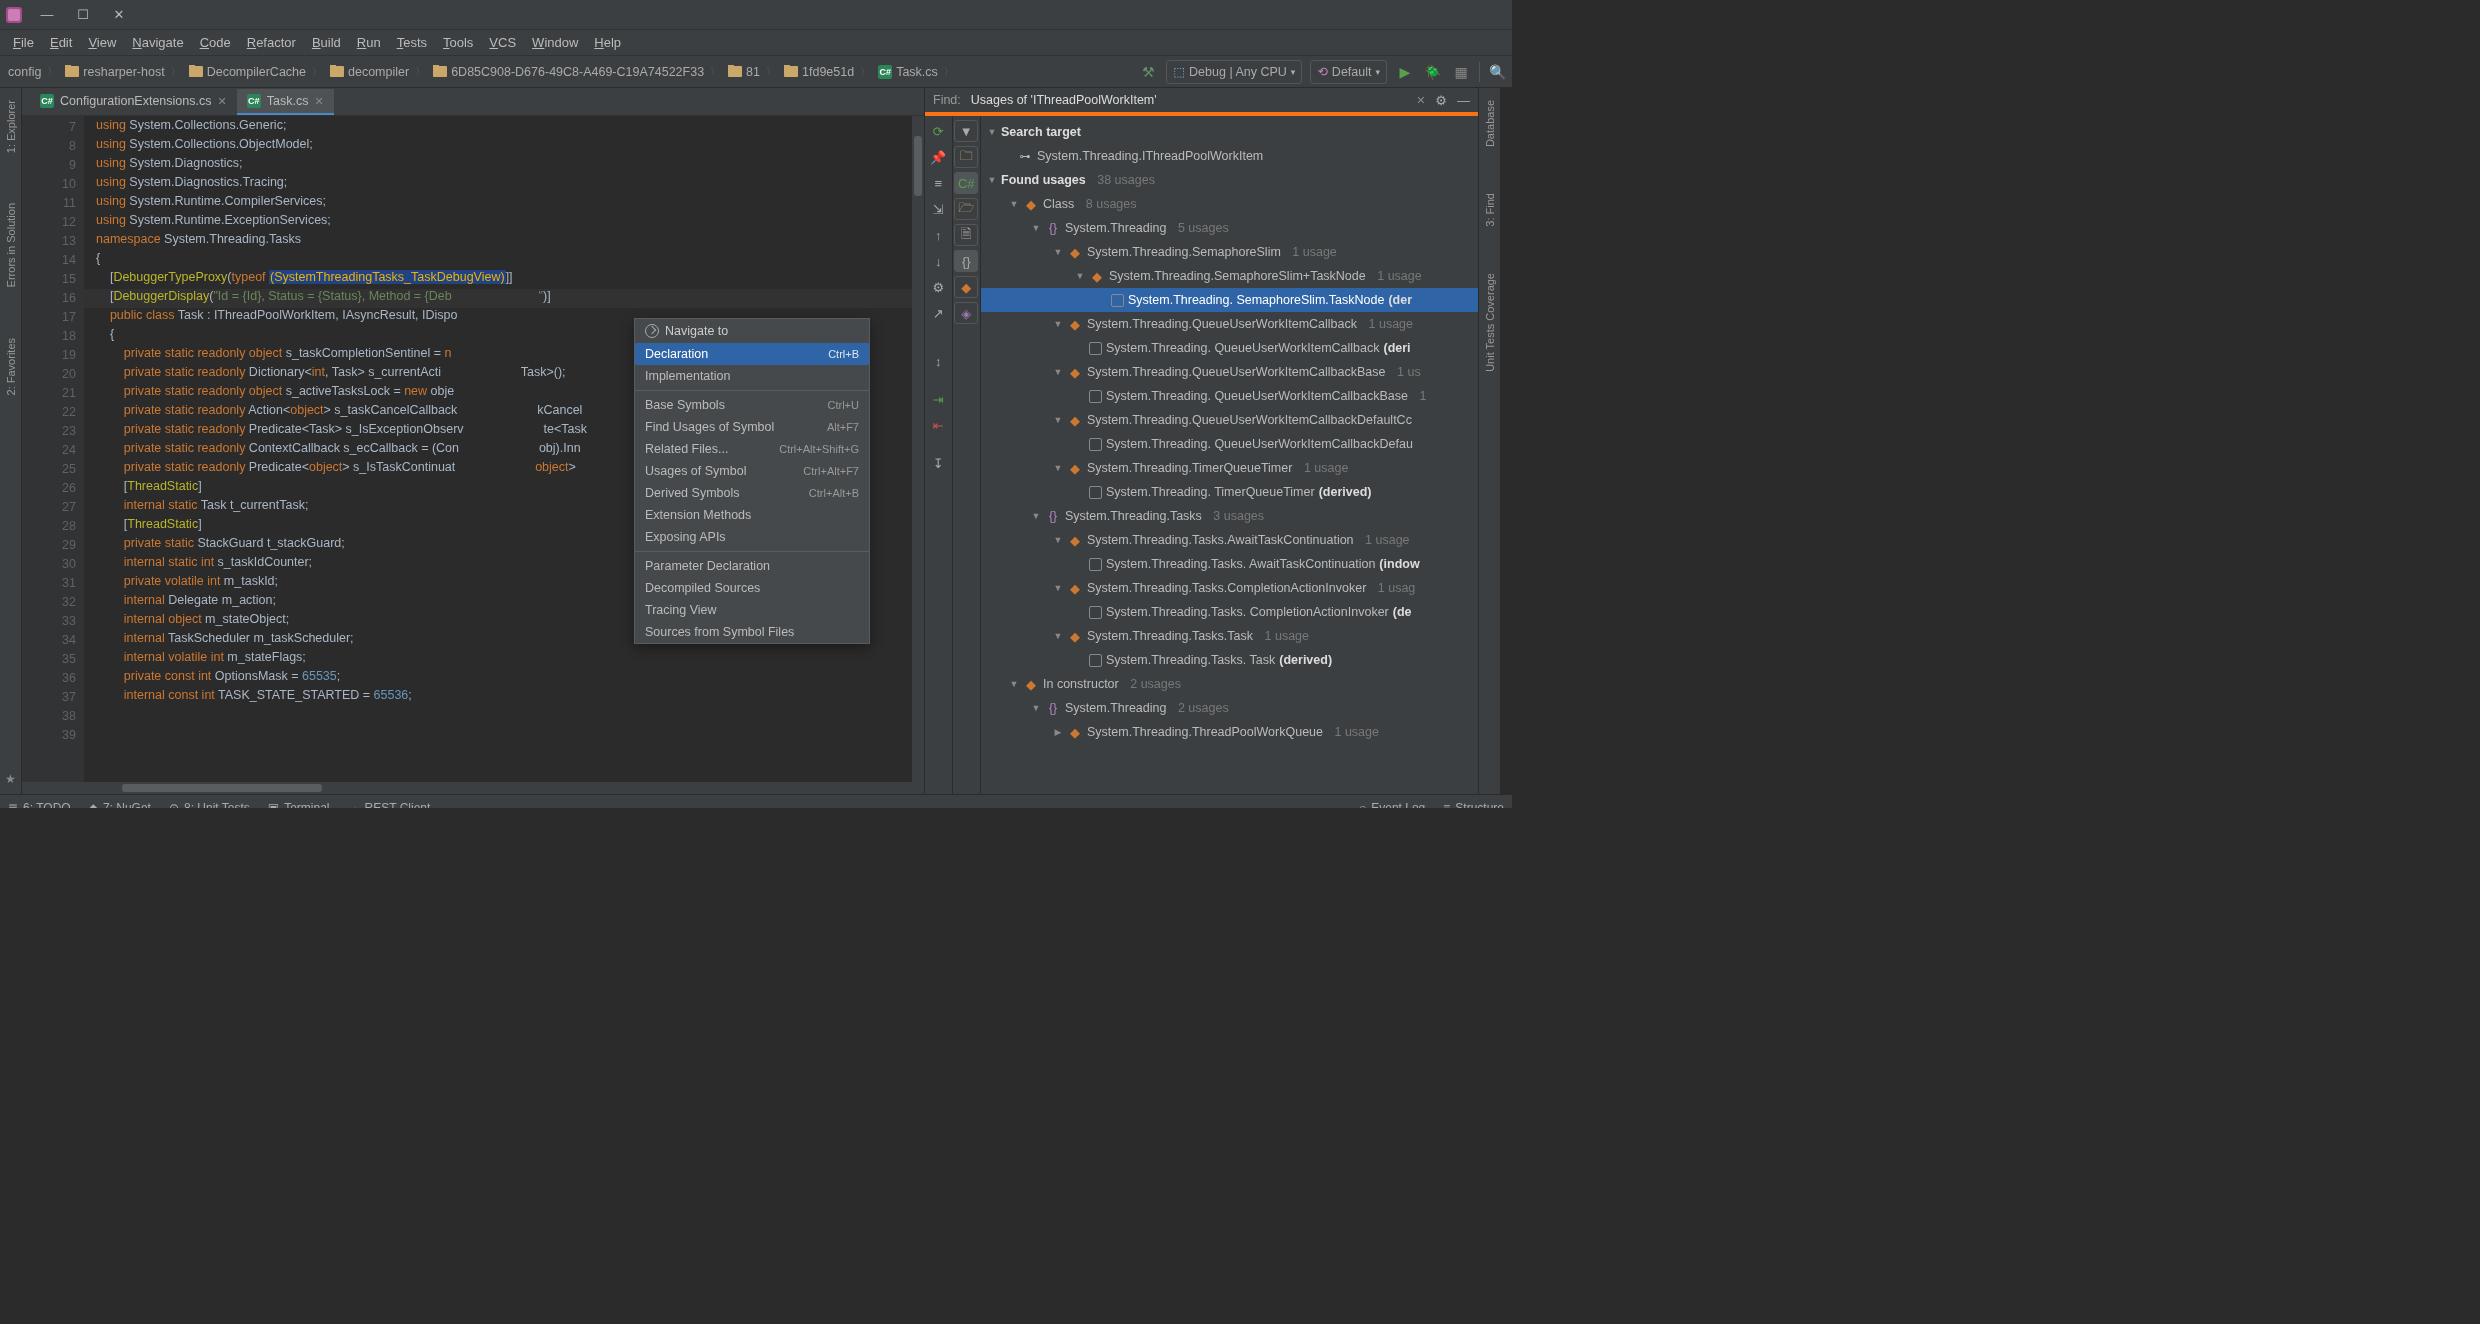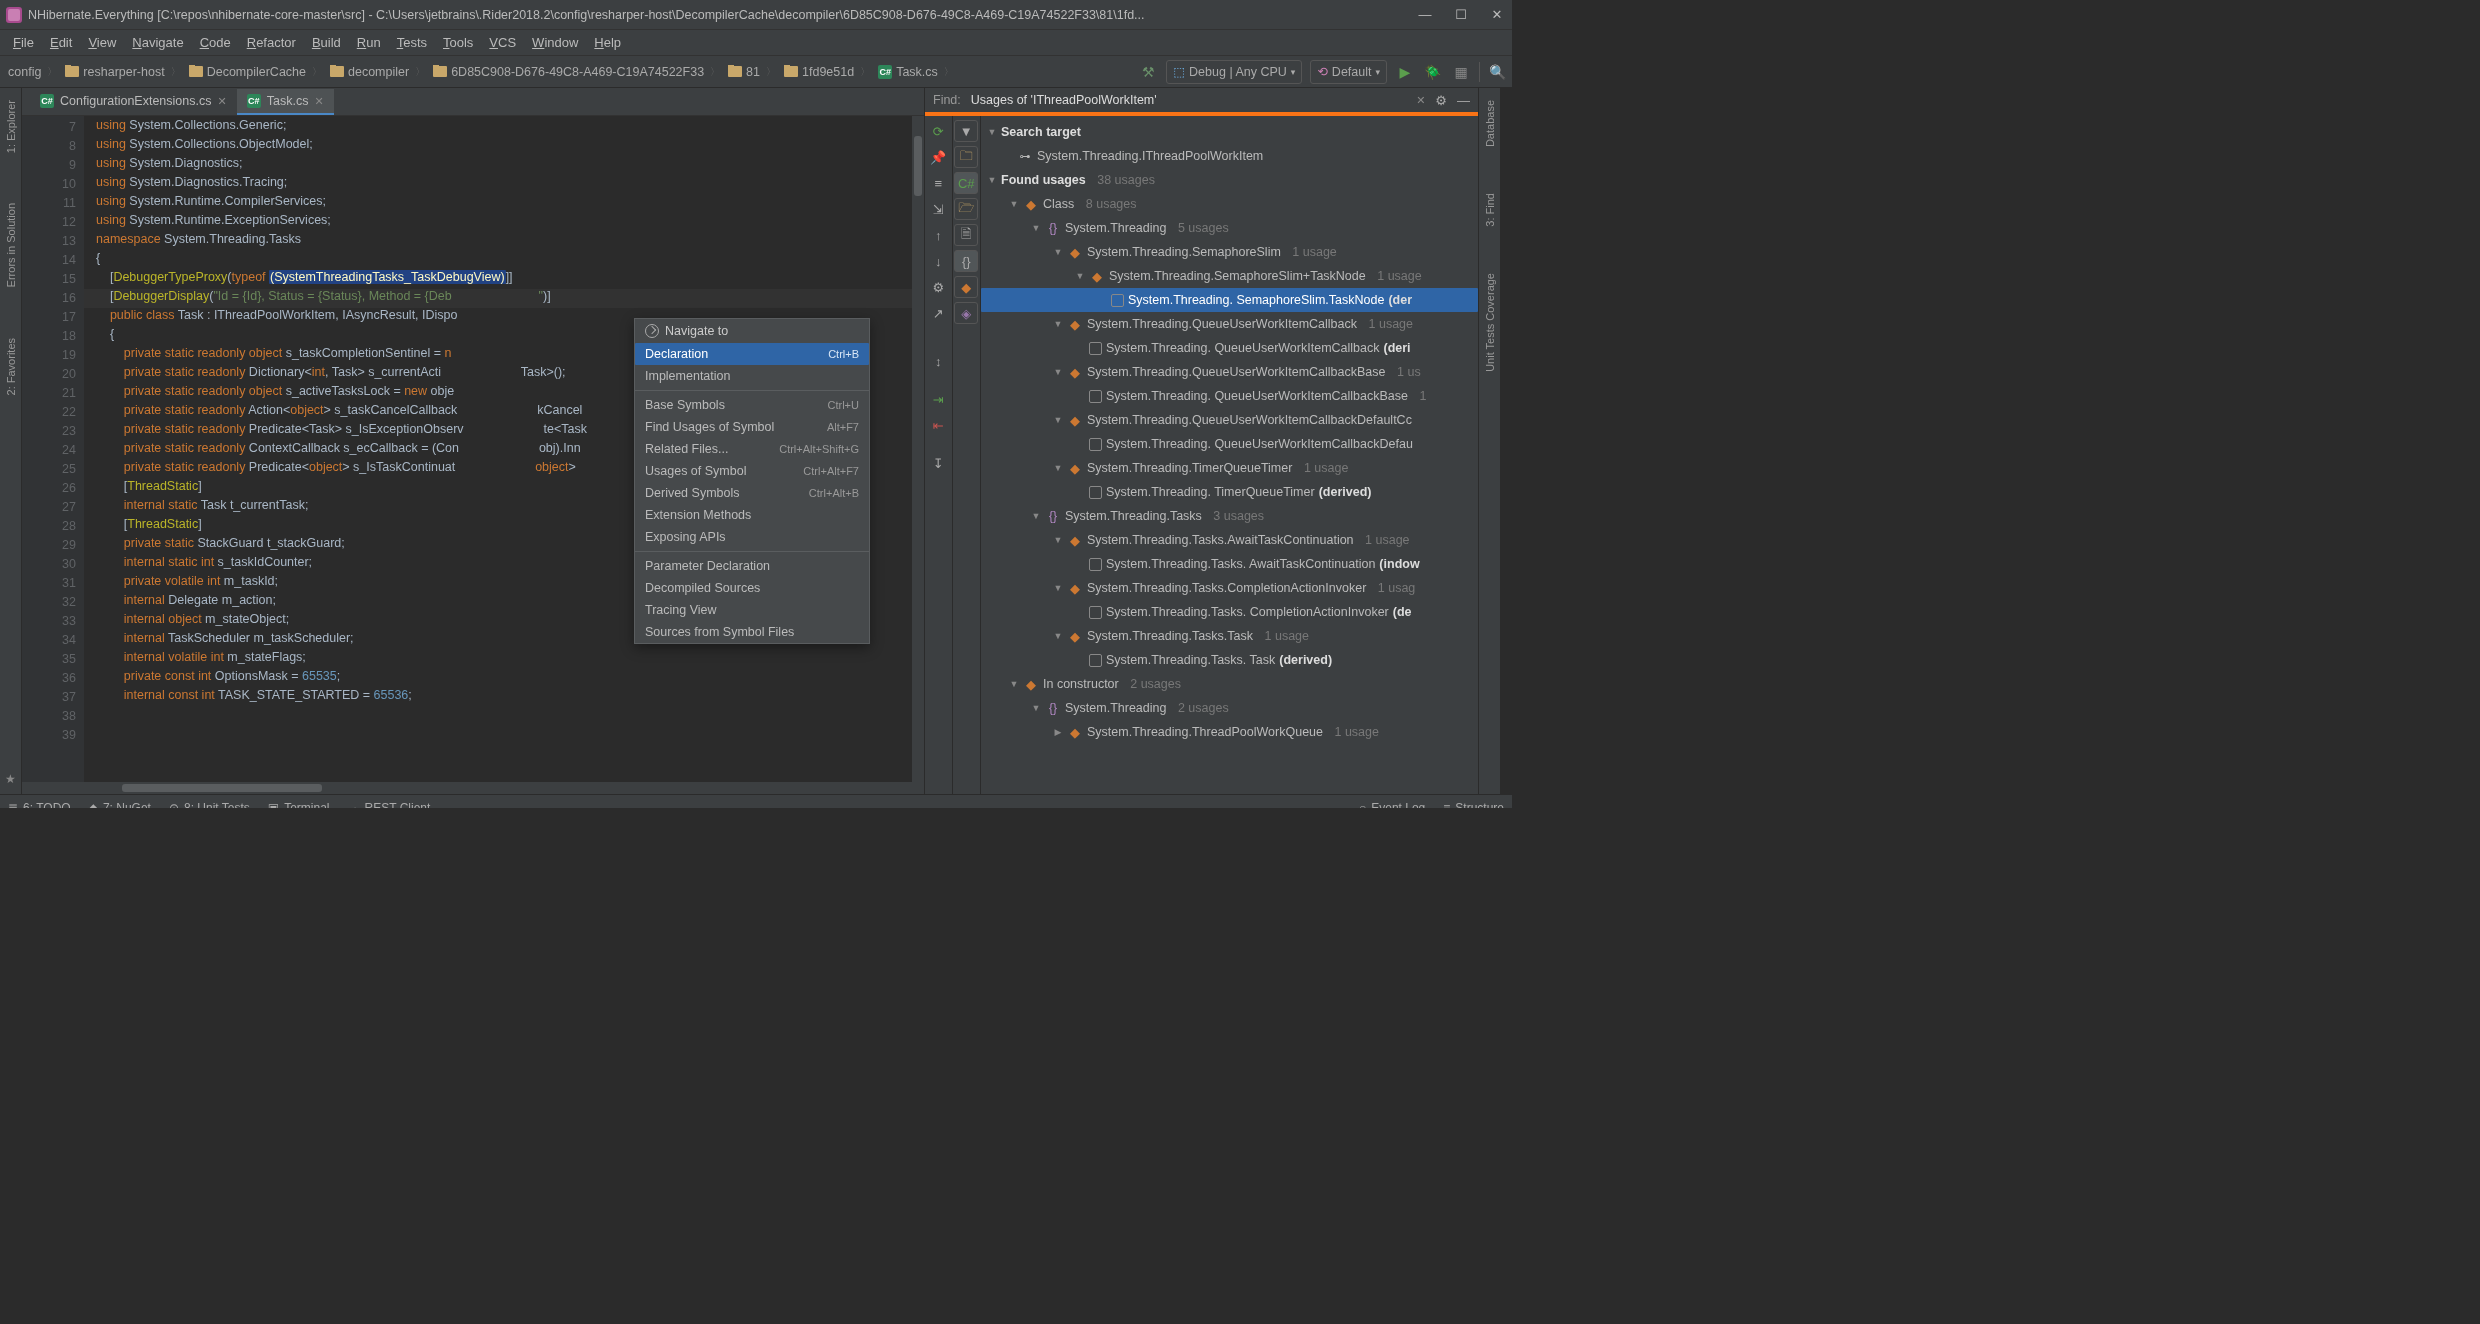--- a/index.html
+++ b/index.html
@@ -44,21 +44,21 @@
 .code-view { flex:1; display:flex; overflow:hidden; position:relative; }
 .gutter { width:62px; background:#313335; text-align:right; padding:2px 8px 0 0; font-family:Consolas,monospace; font-size:12.5px; color:#606366; line-height:19px; }
 .gutter .bulb { position:absolute; left:68px; top:calc(2px + 9*19px); font-size:12px; color:#c9a227; }
 .code-lines { flex:1; padding:0 0 0 12px; font-family:Consolas,monospace; font-size:12.5px; line-height:19px; white-space:pre; color:#a9b7c6; position:relative; }
 .kw { color:#cc7832; }
 .str { color:#6a8759; }
 .typ { color:#a9b7c6; }
 .attr { color:#bbb529; }
 .num { color:#6897bb; }
 .hl-line { position:absolute; left:0; right:0; height:19px; background:#323232; }
-.sel { background:#214283; color:#fef9c3; border-radius:1px; padding:0 1px; }
+.sel { background:#214283; color:#eab308; border-radius:1px; padding:0 1px; }
 .scroll-vert { position:absolute; right:0; top:0; bottom:0; width:12px; background:#3c3f41; }
 .scroll-vert .thumb { position:absolute; left:2px; right:2px; top:20px; height:60px; background:#5a5d5f; border-radius:3px; }
 .scroll-horz { height:12px; background:#3c3f41; position:relative; }
 .scroll-horz .thumb { position:absolute; top:2px; bottom:2px; left:100px; width:200px; background:#5a5d5f; border-radius:3px; }
 
 .context-menu { position:absolute; left:634px; top:318px; width:236px; background:#46494b; border:1px solid #5a5d5f; box-shadow:0 4px 12px rgba(0,0,0,.4); z-index:50; font-size:12.5px; }
 .cm-head { padding:5px 10px; display:flex; align-items:center; gap:6px; color:#ccc; }
 .cm-item { padding:4px 10px; display:flex; align-items:center; justify-content:space-between; cursor:pointer; }
 .cm-item:hover, .cm-item.sel { background:#4a6e9b; color:#fff; }
 .cm-item.sel { background:#2f65a6; }
@@ -100,21 +100,20 @@
 .status-bar .sp { flex:1; }
 .status-bar .item { cursor:pointer; }
 .status-bar .drop::after { content:" ▾"; font-size:9px; }
 .lock-ic { font-size:12px; }
 </style>
 </head>
 <body>
 
 <div class="title-bar">
   <div class="app-icon"></div>
-  <div class="title">NHibernate.Everything [C:\repos\nhibernate-core-master\src] - C:\Users\jetbrains\.Rider2018.2\config\resharper-host\DecompilerCache\decompiler\6D85C908-D676-49C8-A469-C19A74522F33\81\1fd...</div>
   <div class="win-btns">
     <div class="win-btn">―</div>
     <div class="win-btn">☐</div>
     <div class="win-btn">✕</div>
   </div>
 </div>
 
 <div class="menu-bar" id="menu-bar">
     <div class="menu-item"><span class="ul">F</span>ile</div>
     <div class="menu-item"><span class="ul">E</span>dit</div>

